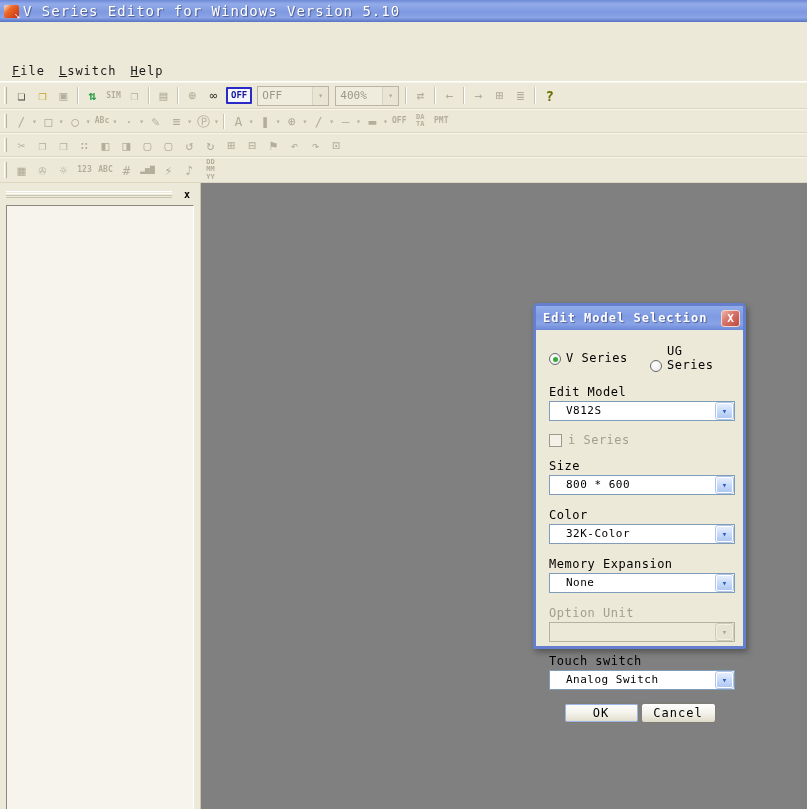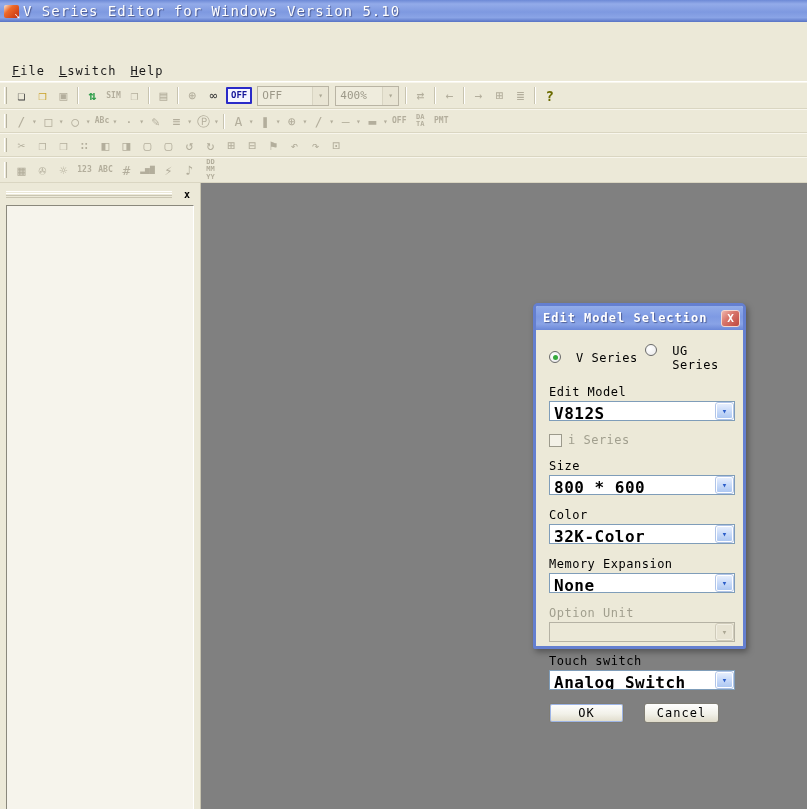--- a/index.html
+++ b/index.html
@@ -72,42 +72,42 @@
   .dlg-title{ height:24px; display:flex; align-items:center; padding:0 3px 0 7px;
     background:linear-gradient(180deg,#92ace9 0%,#7e9ae3 45%,#89a3e6 75%,#6b88d8 100%);
     border-radius:2px 2px 0 0; }
   .dlg-title-text{ flex:1; color:#fff; font-weight:bold; font-size:12px; letter-spacing:1px;
     text-shadow:1px 1px 1px rgba(0,0,40,.4); }
   .dlg-close{ width:19px; height:17px; border-radius:3px; border:1px solid #F3D7CF;
     background:linear-gradient(135deg,#F0B6AC 0%,#D9776C 40%,#BE4840 100%);
     color:#fff; font-weight:bold; font-size:11px; line-height:15px; text-align:center; }
   .dlg-body{ padding:14px 13px 0 13px; }
   .radio-row{ display:flex; align-items:center; gap:6px; }
-  .radio{ display:flex; align-items:flex-start; gap:15px; font-size:12px; letter-spacing:.5px; }
+  .radio{ display:flex; align-items:flex-end; gap:5px; font-size:12px; letter-spacing:.5px; }
   .radio:first-child{ width:103px; }
   .rdot{ width:12px; height:12px; border-radius:50%; border:1px solid #6a6a6a;
     background:radial-gradient(circle at 35% 35%,#fff,#e8e8e8); position:relative; flex:0 0 auto; }
   .rdot.sel::after{ content:""; position:absolute; left:3px; top:3px; width:5px; height:5px;
     border-radius:50%; background:#36A93B; }
   .dlg-label{ font-size:12px; letter-spacing:.5px; margin-top:13px; }
   .dlg-label.dis{ color:#A19F8E; }
   .combo{ margin-top:2px; height:20px; width:186px; display:flex; align-items:stretch;
     border:1px solid #7F9DB9; background:#fff; }
-  .combo .combo-val{ flex:1; font-size:16px; padding:2px 4px; letter-spacing:.5px; white-space:nowrap; overflow:hidden;font-weight:bold; }
+  .combo .combo-val{ flex:1; font-size:11px; padding:2px 16px; letter-spacing:.5px; white-space:nowrap; overflow:hidden; }
   .combo .combo-btn{ width:17px; margin:1px; border-radius:2px;
     background:linear-gradient(180deg,#E6EEFD,#CBDCF9 45%,#AEC8F2);
     border:1px solid #fff; outline:1px solid #B0C4E8;
     display:flex; align-items:center; justify-content:center;
     color:#2B5DC9; font-size:9px; font-weight:bold; }
   .combo.dis{ border-color:#B5B2A4; background:#ECE9D8; }
   .combo.dis .combo-btn{ background:#E7E3D2; outline-color:#CFCBBA; border-color:#F2EFE2; color:#ABA794; }
   .check-row{ display:flex; align-items:center; gap:6px; margin-top:12px; }
   .checkbox{ width:13px; height:13px; border:1px solid #9C9A8C; background:#F4F2E8; flex:0 0 auto; }
   .check-label{ font-size:12px; color:#A19F8E; letter-spacing:.5px; }
-  .dlg-buttons{ display:flex; justify-content:flex-start; gap:20px; margin-top:13px; }
+  .dlg-buttons{ display:flex; justify-content:center; gap:2px; margin-top:13px; }
   .xpbtn{ width:75px; height:20px; border-radius:3px; border:1px solid #7F7D75;
     background:linear-gradient(180deg,#FEFEFE,#F2F1E9 55%,#DFDBCA);
     font-family:inherit; font-size:12px; letter-spacing:1px; color:#000; }
   .xpbtn.default{ box-shadow:0 0 0 1px #9DB4E6 inset; }
 </style>
 </head>
 <body>
 
 <div class="titlebar">
   <span class="app-icon"></span>

